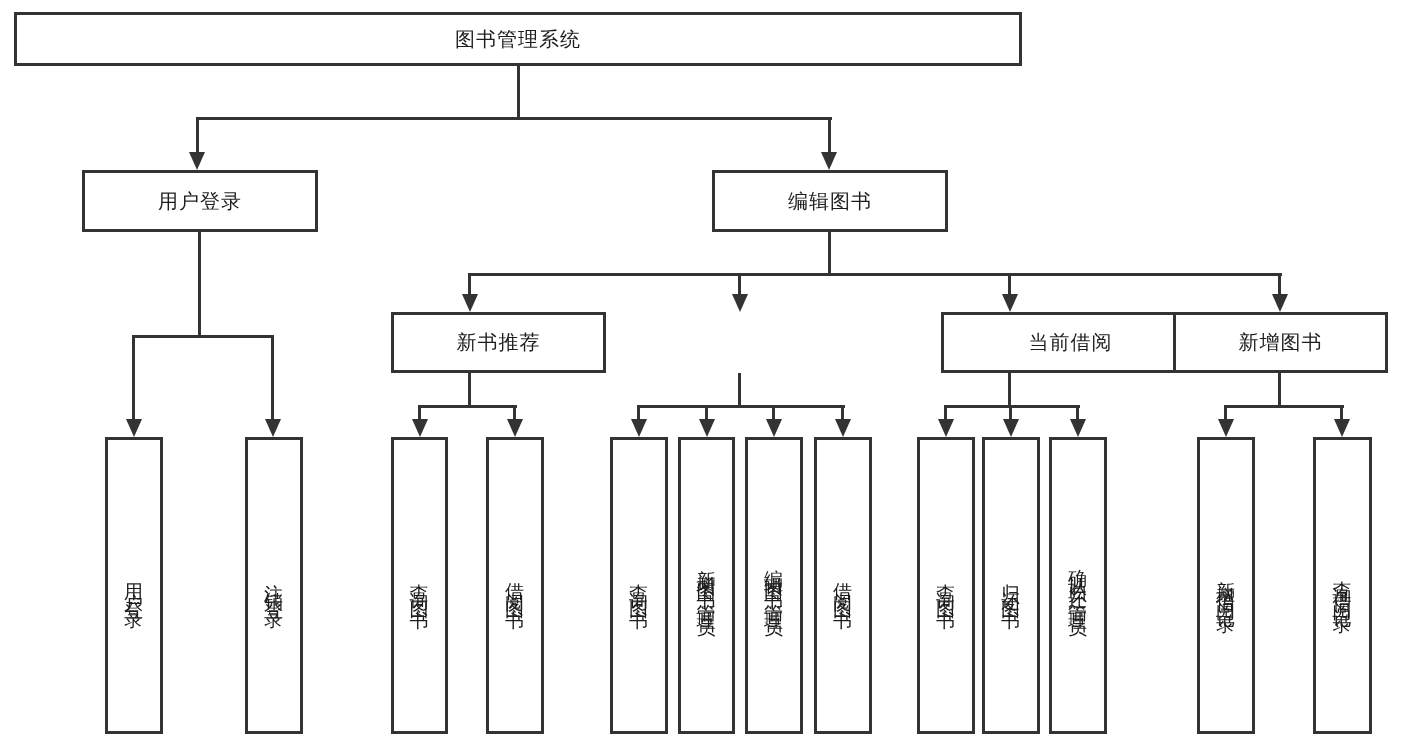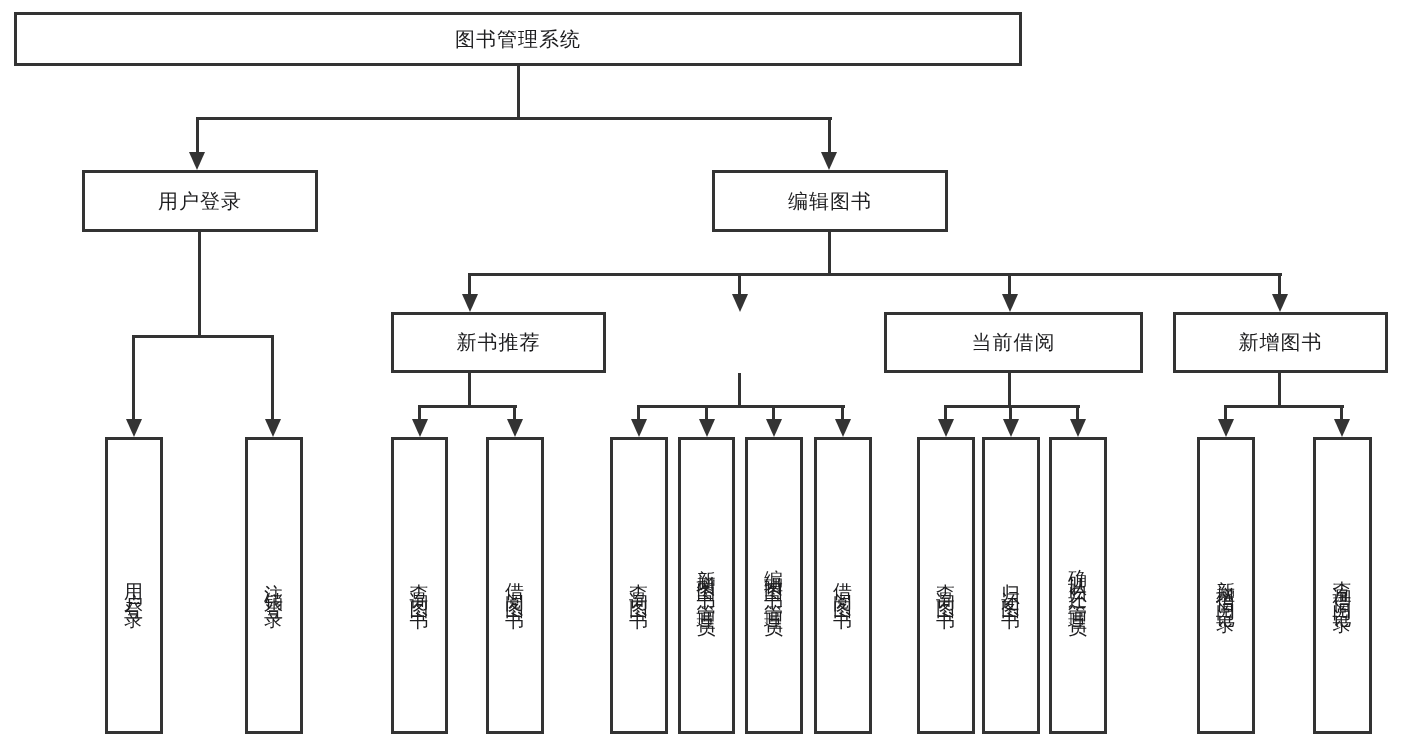--- a/index.html
+++ b/index.html
@@ -87,21 +87,21 @@
   <div class="vl" style="left:738px;top:273px;height:21px;"></div>
   <div class="arr" style="left:732px;top:294px;"></div>
   <div class="vl" style="left:1008px;top:273px;height:21px;"></div>
   <div class="arr" style="left:1002px;top:294px;"></div>
   <div class="vl" style="left:1278px;top:273px;height:21px;"></div>
   <div class="arr" style="left:1272px;top:294px;"></div>
 
   <div class="box" style="left:363px;top:312px;width:215px;height:61px;margin-left:28px;">
     <span>新书推荐</span>
   </div>
-  <div class="box" style="left:884px;top:312px;width:259px;height:61px;">
+  <div class="box" style="left:941px;top:312px;width:259px;height:61px;">
     <span>当前借阅</span>
   </div>
   <div class="box" style="left:1173px;top:312px;width:215px;height:61px;">
     <span>新增图书</span>
   </div>
 
   <div class="vl" style="left:468px;top:373px;height:32px;"></div>
   <div class="hl" style="left:419px;top:405px;width:98px;"></div>
   <div class="vl" style="left:418px;top:405px;height:14px;"></div>
   <div class="arr" style="left:412px;top:419px;"></div>

